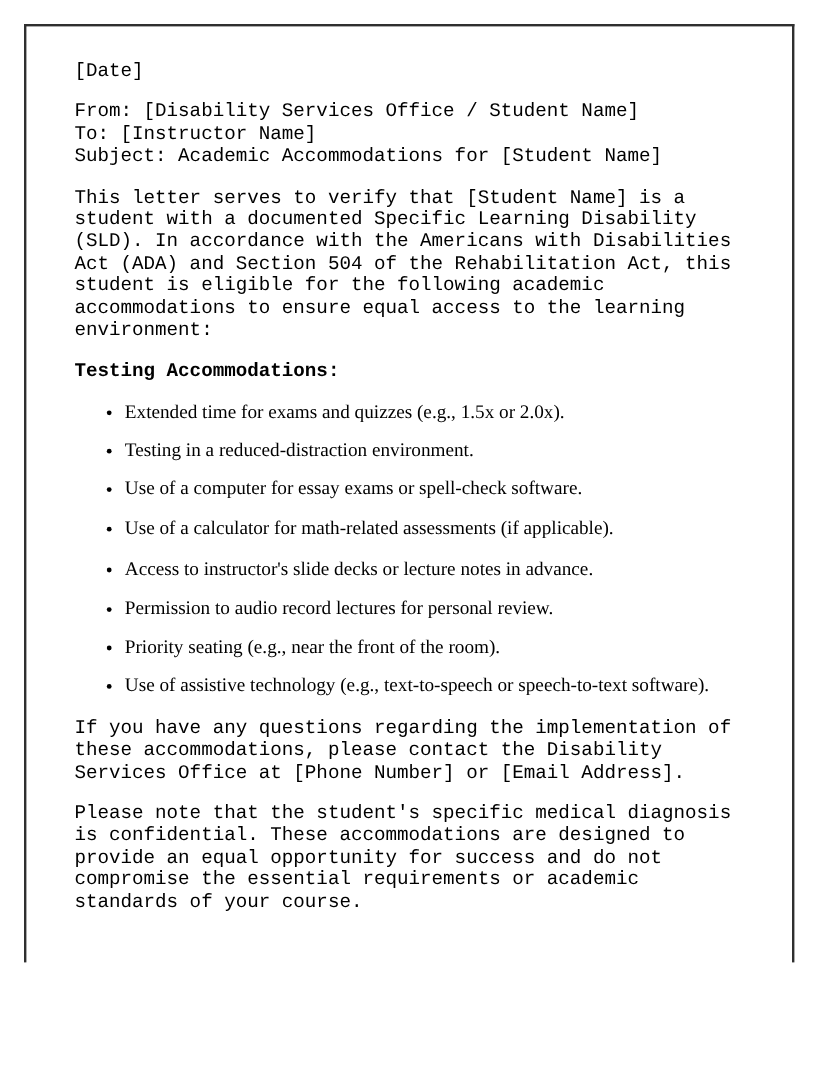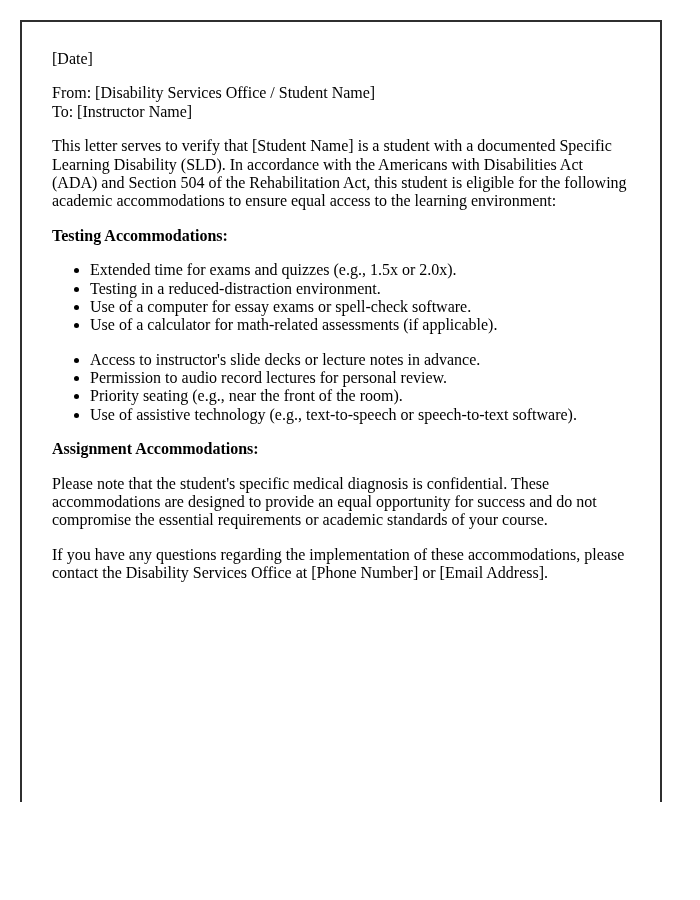--- a/index.html
+++ b/index.html
@@ -24,68 +24,69 @@
     width: 642px;
     height: 782px;
     box-sizing: border-box;
     border: 2px solid #2f2f2f;
     border-bottom: none;
     padding: 28px 28px 0 28px;
     overflow: hidden;
     background: #ffffff;
   }
   .letter-box p, .para {
-    margin: 16px 2px;
+    margin: 16px 12px;
+    font-family: Liberation Mono, monospace;
   }
   .letter-box > p:first-child {
     margin-top: 0;
   }
   .section-heading {
     font-weight: bold;
   }
   .letter-box ul {
     margin: 16px 0;
     padding-left: 40px;
     list-style-type: disc;
   }
   .letter-box li {
-    margin: 0;
+    margin: 14px;
     padding: 0;
   }
 </style>
 </head>
 <body>
 
 <div class="letter-box">
 
   <p>[Date]</p>
 
   <div class="para">
     <div>From: [Disability Services Office / Student Name]</div>
     <div>To: [Instructor Name]</div>
+    <div>Subject: Academic Accommodations for [Student Name]</div>
   </div>
 
 
   <p>This letter serves to verify that [Student Name] is a student with a documented Specific Learning Disability (SLD). In accordance with the Americans with Disabilities Act (ADA) and Section 504 of the Rehabilitation Act, this student is eligible for the following academic accommodations to ensure equal access to the learning environment:</p>
 
   <p class="section-heading">Testing Accommodations:</p>
   <ul>
     <li>Extended time for exams and quizzes (e.g., 1.5x or 2.0x).</li>
     <li>Testing in a reduced-distraction environment.</li>
     <li>Use of a computer for essay exams or spell-check software.</li>
     <li>Use of a calculator for math-related assessments (if applicable).</li>
   </ul>
 
   <ul>
     <li>Access to instructor's slide decks or lecture notes in advance.</li>
     <li>Permission to audio record lectures for personal review.</li>
     <li>Priority seating (e.g., near the front of the room).</li>
     <li>Use of assistive technology (e.g., text-to-speech or speech-to-text software).</li>
   </ul>
 
-  <p class="section-heading">Assignment Accommodations:</p>
+
+  <p>If you have any questions regarding the implementation of these accommodations, please contact the Disability Services Office at [Phone Number] or [Email Address].</p>
 
   <p>Please note that the student's specific medical diagnosis is confidential. These accommodations are designed to provide an equal opportunity for success and do not compromise the essential requirements or academic standards of your course.</p>
-
-  <p>If you have any questions regarding the implementation of these accommodations, please contact the Disability Services Office at [Phone Number] or [Email Address].</p>
 
 
 </div>
 
 </body></html>

